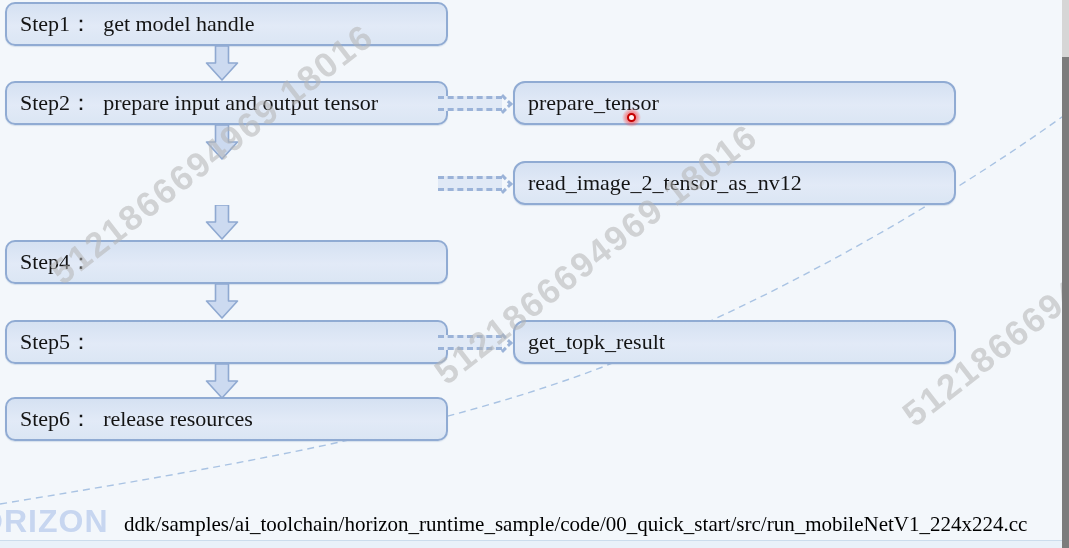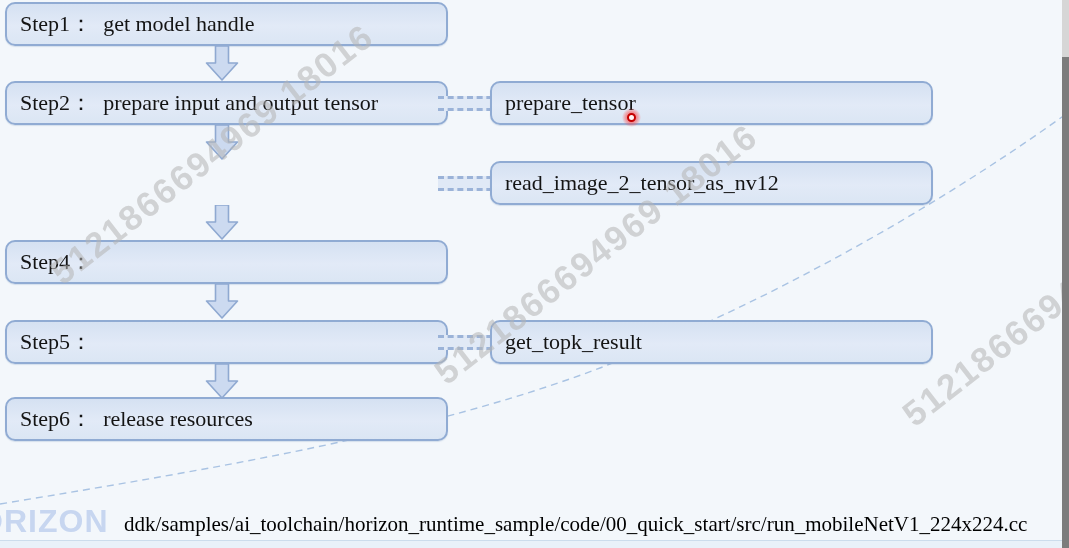--- a/index.html
+++ b/index.html
@@ -21,21 +21,21 @@
     padding-left:13px;
     box-sizing:content-box;
     z-index:1;
     box-shadow:0 1px 1px rgba(120,150,190,.25);
   }
   .flow-box .txt{
     font-size:22px;color:#141414;white-space:nowrap;
   }
   .step-label{margin-right:11px;}
   .left-col{left:5px;}
-  .right-col{left:490px;}
+  .right-col{left:513px;border-radius:12px;}
   
   .block-arrow{position:absolute;left:204px;width:36px;height:35px;z-index:1;}
   
   .dash-arrow{
     position:absolute;left:438px;width:64px;height:9px;
     background:#e0e9f6;
     border-top:3px dashed #9bb3d8;
     border-bottom:3px dashed #9bb3d8;
     z-index:1;
   }

